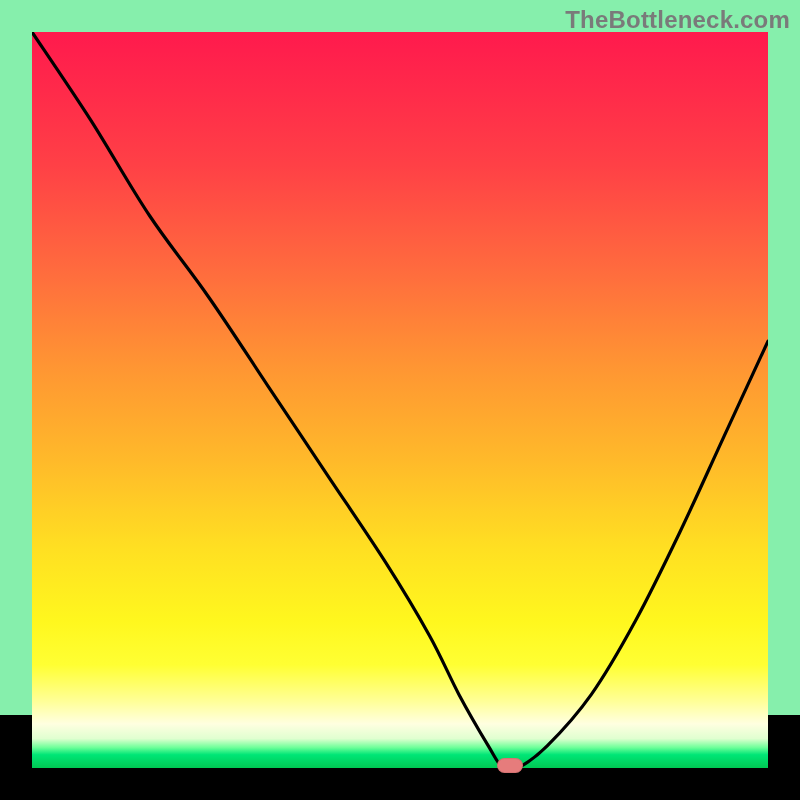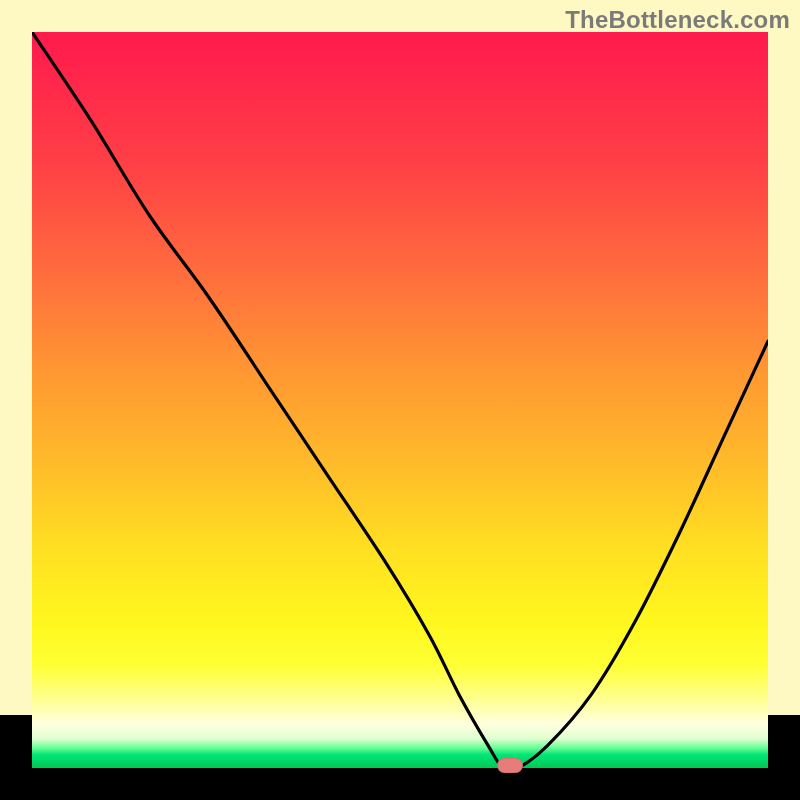--- a/index.html
+++ b/index.html
@@ -10,21 +10,21 @@
     background: #000;
     overflow: hidden;
     font-family: Arial, Helvetica, sans-serif;
   }
   .frame {
     position: absolute;
     left: 0;
     top: 0;
     width: 800px;
     height: 715px;
-    background: #fef9c3;
+    background: #86efac;
   }
   .plot {
     position: absolute;
     left: 32px;
     top: 32px;
     width: 736px;
     height: 736px;
     background: linear-gradient(to bottom,
       #ff1a4d 0%,
       #ff2a4a 8%,

